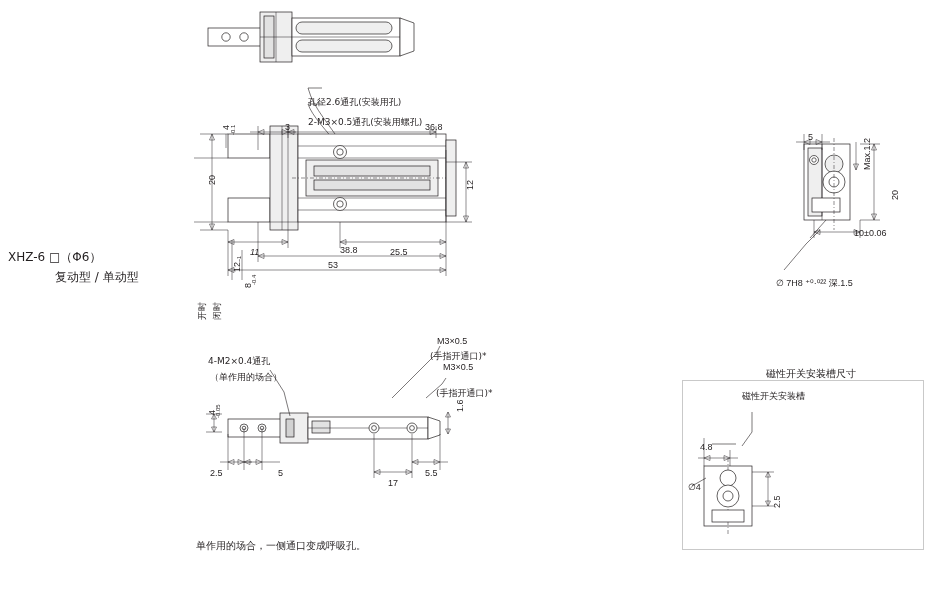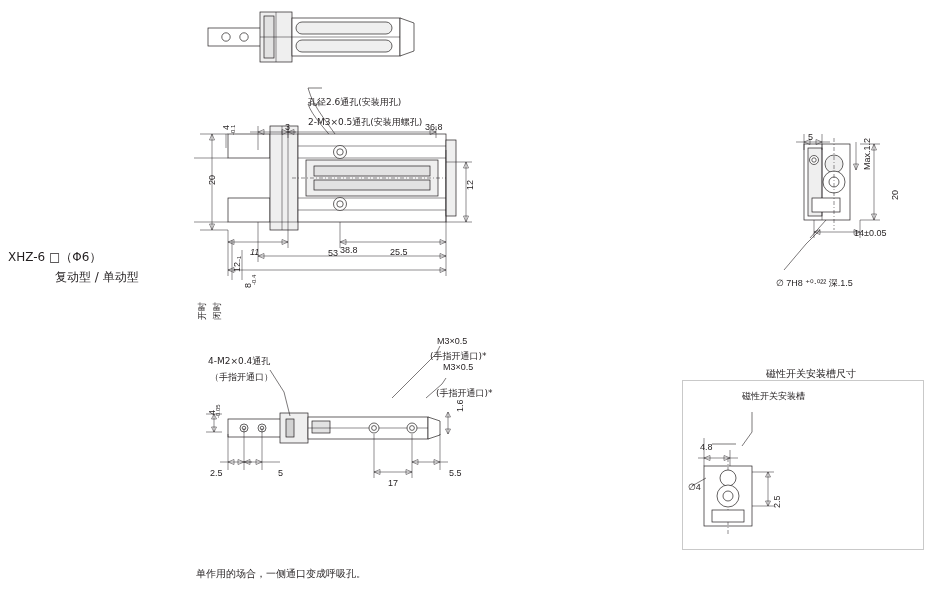--- a/index.html
+++ b/index.html
@@ -155,21 +155,21 @@
 
   <div class="abs txt" style="left:285px;top:122px;">3</div>
   <div class="abs txt" style="left:385px;top:122px;margin-left:40px;">36.8</div>
   <div class="abs txt rot90" style="left:207px;top:185px;">20</div>
   <div class="abs txt rot90" style="left:221px;top:130px;">4</div>
   <div class="abs txt rot90" style="left:230px;top:135px;font-size:6px;">-0.1</div>
   <div class="abs txt rot90" style="left:465px;top:190px;">12</div>
   <div class="abs txt" style="left:250px;top:247px;font-style:italic;">11</div>
   <div class="abs txt" style="left:390px;top:247px;">25.5</div>
   <div class="abs txt" style="left:340px;top:245px;">38.8</div>
-  <div class="abs txt" style="left:328px;top:248px;">53</div>
+  <div class="abs txt" style="left:328px;top:260px;">53</div>
   <div class="abs txt rot90" style="left:232px;top:272px;">12₋₁</div>
   <div class="abs txt rot90" style="left:243px;top:288px;">8</div>
   <div class="abs txt rot90" style="left:251px;top:285px;font-size:6px;">-0.4</div>
   <div class="abs txt cn rot90" style="left:197px;top:320px;">开时</div>
   <div class="abs txt cn rot90" style="left:212px;top:320px;">闭时</div>
 
   <svg class="abs" style="left:790px;top:138px;" width="90" height="110" viewBox="0 0 90 110">
     <rect class="ln fillw" x="14" y="6" width="46" height="76"></rect>
     <rect class="ln fill-lt" x="18" y="10" width="14" height="68"></rect>
     <line class="ln-thin" x1="32" y1="6" x2="32" y2="82"></line>
@@ -205,21 +205,21 @@
     <line class="ln-thin" x1="44" y1="100" x2="44" y2="118"></line>
     <line class="ln-thin" x1="90" y1="100" x2="90" y2="118"></line>
 
     <path class="leader" d="M14 150 L36 124 L50 110"></path>
     <path class="leader" d="M40 118 L56 100"></path>
   </svg>
 
   <div class="abs txt" style="left:808px;top:132px;">5</div>
   <div class="abs txt rot90" style="left:862px;top:170px;">Max.1.2</div>
   <div class="abs txt rot90" style="left:890px;top:200px;">20</div>
-  <div class="abs txt" style="left:854px;top:228px;">14±0.05</div>
+  <div class="abs txt" style="left:854px;top:228px;">10±0.06</div>
   <div class="abs txt" style="left:776px;top:278px;">∅ 7H8 ⁺⁰·⁰²² 深.1.5</div>
 
   <svg class="abs" style="left:222px;top:405px;" width="240" height="50" viewBox="0 0 240 50">
 
     <rect class="ln fillw" x="6" y="14" width="56" height="18"></rect>
     <circle class="ln fillw" cx="22" cy="23" r="4"></circle>
     <circle class="ln fillw" cx="22" cy="23" r="1.8"></circle>
     <circle class="ln fillw" cx="40" cy="23" r="4"></circle>
     <circle class="ln fillw" cx="40" cy="23" r="1.8"></circle>
 
@@ -232,21 +232,21 @@
 
     <circle class="ln fillw" cx="152" cy="23" r="5"></circle>
     <circle class="ln fillw" cx="152" cy="23" r="2.4"></circle>
     <circle class="ln fillw" cx="190" cy="23" r="5"></circle>
     <circle class="ln fillw" cx="190" cy="23" r="2.4"></circle>
 
     <path class="ln fillw" d="M206 12 L218 16 L218 30 L206 34 Z"></path>
   </svg>
 
   <div class="abs txt cn" style="left:208px;top:356px;">4-M2×0.4通孔</div>
-  <div class="abs txt cn" style="left:210px;top:372px;">（手指开通口）</div>
+  <div class="abs txt cn" style="left:210px;top:372px;">（单作用的场合）</div>
   <div class="abs txt" style="left:437px;top:336px;">M3×0.5</div>
   <div class="abs txt cn" style="left:430px;top:351px;">(手指开通口)*</div>
   <div class="abs txt" style="left:443px;top:362px;">M3×0.5</div>
   <div class="abs txt cn" style="left:436px;top:388px;">(手指开通口)*</div>
 
   <svg class="abs" style="left:240px;top:340px;" width="230" height="100" viewBox="0 0 230 100">
     <path class="leader" d="M30 30 L44 52 L50 76"></path>
     <path class="leader" d="M200 6 L196 14 L152 58"></path>
     <path class="leader" d="M206 38 L202 44 L186 58"></path>
   </svg>
@@ -284,21 +284,21 @@
     <line class="ln-thin" x1="248" y1="12" x2="248" y2="34"></line>
     <path class="ln-thin" d="M248 12 l-2.5 5 h5 z" fill="#231f20"></path>
     <path class="ln-thin" d="M248 34 l-2.5 -5 h5 z" fill="#231f20"></path>
   </svg>
 
   <div class="abs txt rot90" style="left:207px;top:415px;">4</div>
   <div class="abs txt rot90" style="left:215px;top:418px;font-size:6px;">-0.05</div>
   <div class="abs txt" style="left:210px;top:468px;">2.5</div>
   <div class="abs txt" style="left:278px;top:468px;">5</div>
   <div class="abs txt" style="left:388px;top:478px;">17</div>
-  <div class="abs txt" style="left:425px;top:468px;margin-left:24px;">5.5</div>
+  <div class="abs txt" style="left:425px;top:468px;">5.5</div>
   <div class="abs txt rot90" style="left:455px;top:412px;">1.6</div>
 
   <div class="abs txt cn mid" style="left:766px;top:368px;">磁性开关安装槽尺寸</div>
   <svg class="abs panel-box" style="left:682px;top:380px;" width="242" height="170" viewBox="0 0 242 170">
     <rect class="panel" x="0.5" y="0.5" width="241" height="169"></rect>
   </svg>
 
   <div class="abs txt cn" style="left:742px;top:391px;">磁性开关安装槽</div>
 
   <svg class="abs" style="left:690px;top:410px;" width="200" height="130" viewBox="0 0 200 130">
@@ -326,15 +326,15 @@
     <path class="ln-thin" d="M78 62 l-2.5 5 h5 z" fill="#231f20"></path>
     <path class="ln-thin" d="M78 96 l-2.5 -5 h5 z" fill="#231f20"></path>
     <line class="ln-thin" x1="62" y1="62" x2="84" y2="62"></line>
     <line class="ln-thin" x1="62" y1="96" x2="84" y2="96"></line>
   </svg>
 
   <div class="abs txt" style="left:700px;top:442px;">4.8</div>
   <div class="abs txt" style="left:688px;top:482px;">∅4</div>
   <div class="abs txt rot90" style="left:772px;top:508px;">2.5</div>
 
-  <div class="abs txt cn mid" style="left:196px;top:540px;margin-top:28px;">单作用的场合，一侧通口变成呼吸孔。</div>
+  <div class="abs txt cn mid" style="left:196px;top:540px;">单作用的场合，一侧通口变成呼吸孔。</div>
 
 </div>
 
 </body></html>

